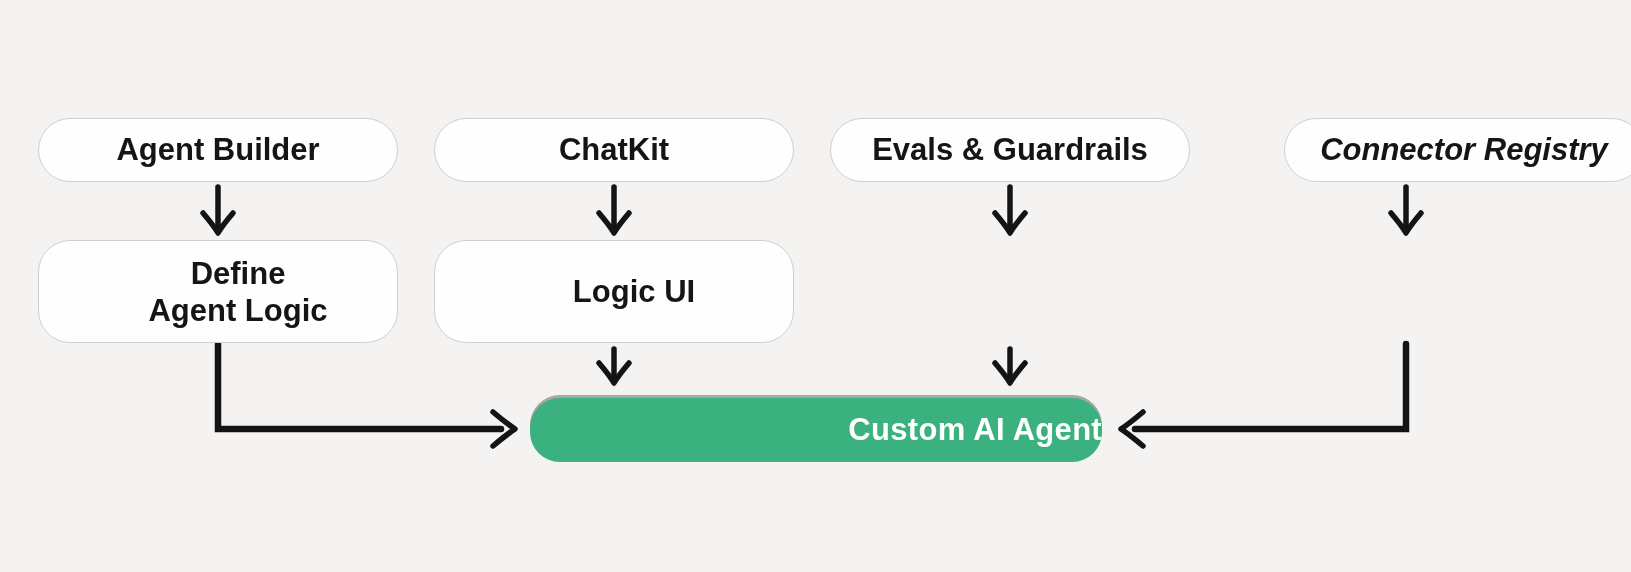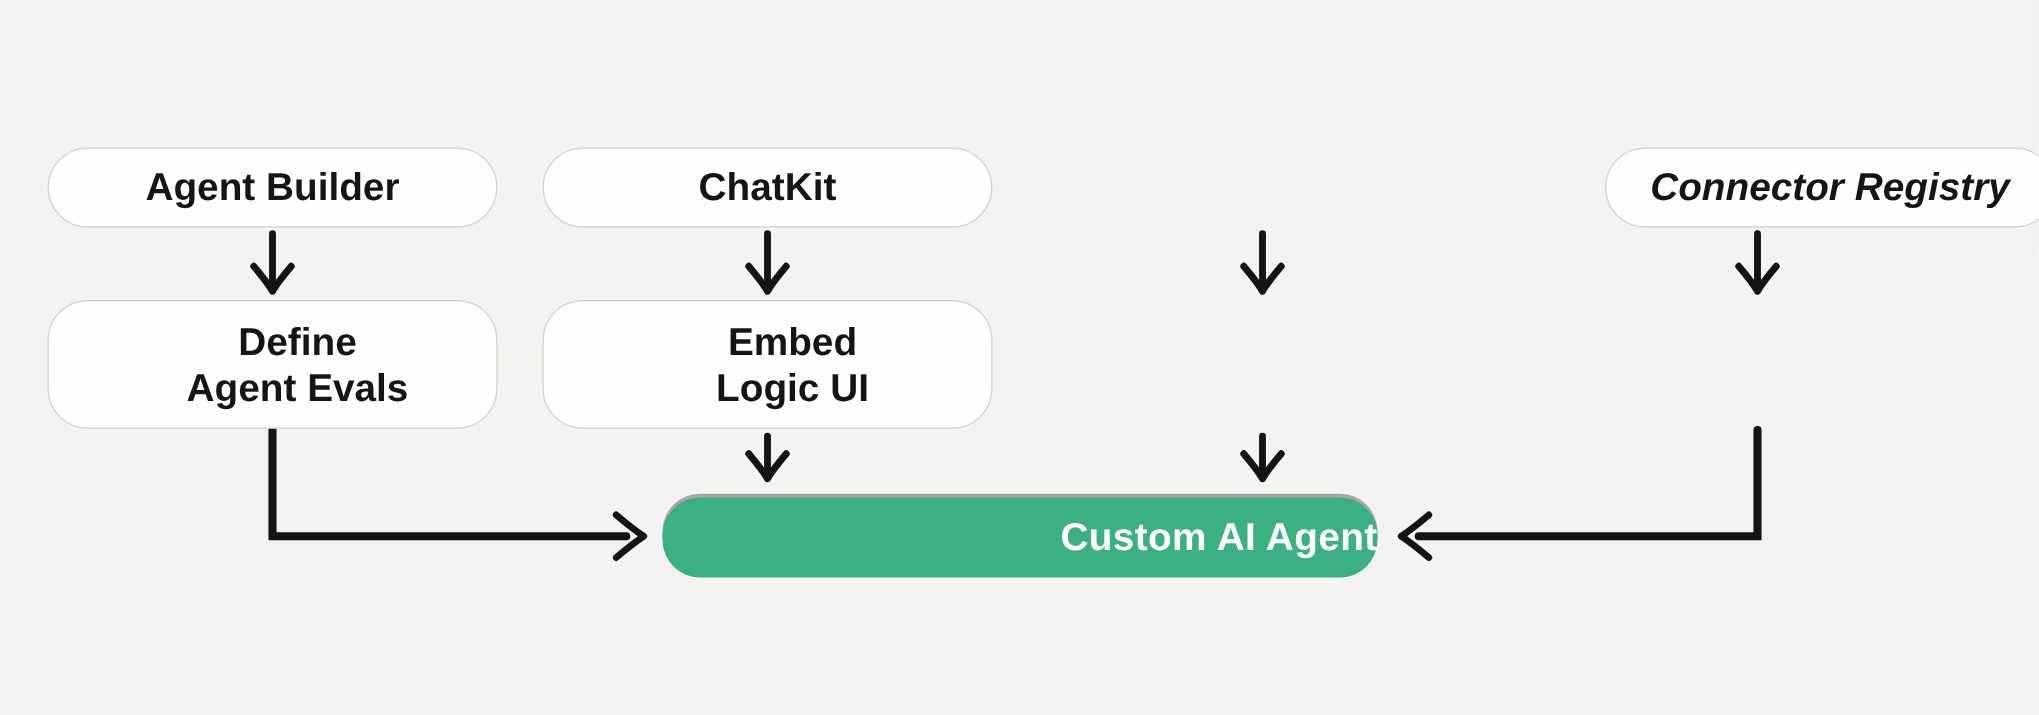--- a/index.html
+++ b/index.html
@@ -118,30 +118,32 @@
       <path class="arrow head" d="M 1143 412 Q 1130 423 1121 429 Q 1130 435 1143 446"></path>
     </g>
   </svg>
 
   <div class="node tool col-0">
     <span>Agent Builder</span>
   </div>
   <div class="node tool col-1">
     <span>ChatKit</span>
   </div>
+  <div class="node tool col-2">
+    <span>Evals &amp; Guardrails</span>
+  </div>
   <div class="node tool col-3">
     <span>Connector Registry</span>
   </div>
 
   <div class="node action col-0">
     <span>Define</span>
-    <span>Agent Evals</span>
+    <span>Agent Logic</span>
   </div>
   <div class="node action col-1">
-    <span>Embed</span>
     <span>Logic UI</span>
   </div>
 
   <div class="node result">
     <span>Custom AI Agent</span>
   </div>
 
 </div>
 
 </body></html>

